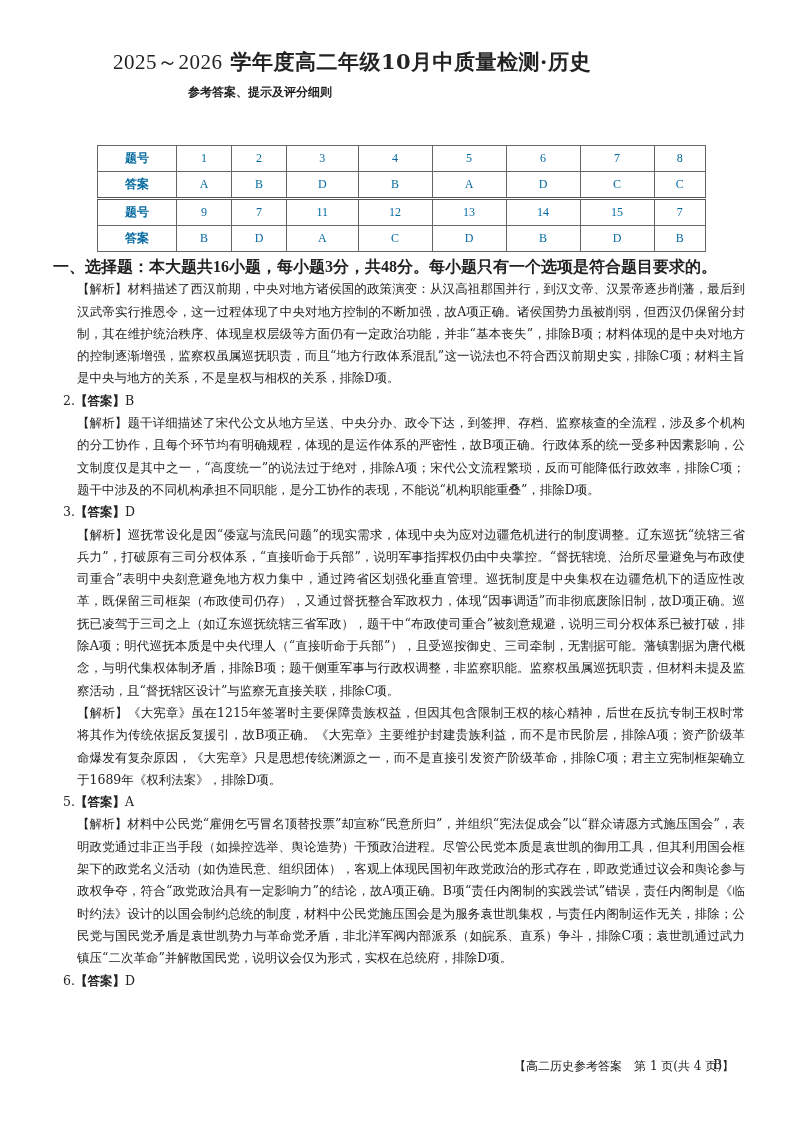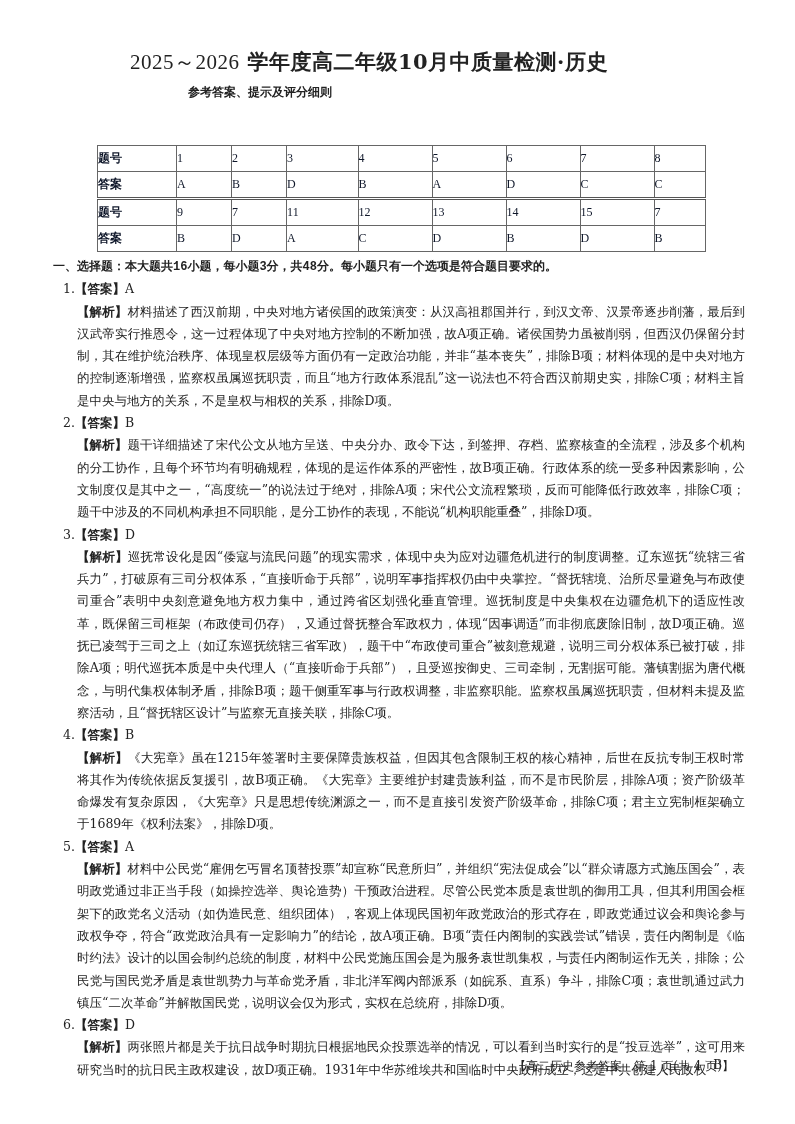--- a/index.html
+++ b/index.html
@@ -1,35 +1,35 @@
 <!DOCTYPE html>
 <html><head>
 <meta charset="utf-8">
 <style>
   html, body { margin: 0; padding: 0; background: #ffffff; }
   body { width: 795px; height: 1124px; position: relative; overflow: hidden;
          font-family: "DejaVu Serif", "Liberation Serif", serif; color: #222; }
-  .title { position: absolute; left: 17px; width: 644px; top: 48px; text-align: center;
+  .title { position: absolute; left: 0; width: 644px; top: 48px; text-align: center;
            font-size: 21px; font-weight: bold; letter-spacing: 0.5px; padding-left: 60px; box-sizing: border-box; }
   .title .yr { font-weight: normal; font-family: "Liberation Serif", serif; }
   .subtitle { position: absolute; left: 188px; top: 84px; font-size: 12px; font-weight: bold;
               font-family: "DejaVu Sans", sans-serif; }
   table.ans { position: absolute; left: 97px; top: 145px; width: 609px; border-collapse: collapse;
               font-size: 12px; }
-  table.ans td { border: 1px solid #666; height: 25px; text-align: left; padding: 0;
-                 font-family: "Liberation Serif", serif; color: #0f172a; }
+  table.ans td { border: 1px solid #666; height: 25px; text-align: center; padding: 0;
+                 font-family: "Liberation Serif", serif; color: #0369a1; }
   table.ans td.head { font-weight: bold; font-family: "DejaVu Sans", sans-serif; width: 78px; }
   table.ans { border: 1.5px solid #333; }
   table.ans tr.sep td { border-top: 3px double #555; }
   .content { position: absolute; left: 63px; top: 256px; width: 682px; font-size: 12.5px; line-height: 22.3px; }
-  .sec { font-weight: bold; font-family: Liberation Mono, monospace; font-size: 12px; margin-left: -10px; }
+  .sec { font-weight: bold; font-family: Liberation Serif, serif; font-size: 16px; margin-left: -10px; }
   .qhead { margin-left: 0px; }
   .qhead .tag { font-weight: bold; font-family: "DejaVu Sans", sans-serif; }
   .analysis { text-indent: 0; padding-left: 14px; text-align: justify; }
-  .analysis .tag { font-weight: bold; font-family: "DejaVu Sans", sans-serif; }
+  .analysis .tag { font-weight: normal; font-family: "DejaVu Sans", sans-serif; }
   .footer { position: absolute; top: 1058px; left: 0; width: 734px; text-align: right; font-size: 12px; }
   .footer-code { position: absolute; top: 1058px; left: 524px; font-size: 12px; padding-left: 200px; }
 </style>
 </head>
 <body>
 
 <div class="title">
   <span class="yr">2025～2026</span>
   <span>学年度高二年级10月中质量检测·历史</span>
 </div>
@@ -80,29 +80,26 @@
         <td>B</td>
         <td>D</td>
         <td>B</td>
       </tr>
     </tbody>
 </table>
 
 <div class="content">
   <div class="sec">一、选择题：本大题共16小题，每小题3分，共48分。每小题只有一个选项是符合题目要求的。</div>
   <div id="q-list">
-      <div class="qhead"><span>1.</span><span class="tag">【答案】</span><span>A</span></div>
       <div class="analysis"><span class="tag">【解析】</span><span>材料描述了西汉前期，中央对地方诸侯国的政策演变：从汉高祖郡国并行，到汉文帝、汉景帝逐步削藩，最后到汉武帝实行推恩令，这一过程体现了中央对地方控制的不断加强，故A项正确。诸侯国势力虽被削弱，但西汉仍保留分封制，其在维护统治秩序、体现皇权层级等方面仍有一定政治功能，并非“基本丧失”，排除B项；材料体现的是中央对地方的控制逐渐增强，监察权虽属巡抚职责，而且“地方行政体系混乱”这一说法也不符合西汉前期史实，排除C项；材料主旨是中央与地方的关系，不是皇权与相权的关系，排除D项。</span></div>
       <div class="qhead"><span>2.</span><span class="tag">【答案】</span><span>B</span></div>
       <div class="analysis"><span class="tag">【解析】</span><span>题干详细描述了宋代公文从地方呈送、中央分办、政令下达，到签押、存档、监察核查的全流程，涉及多个机构的分工协作，且每个环节均有明确规程，体现的是运作体系的严密性，故B项正确。行政体系的统一受多种因素影响，公文制度仅是其中之一，“高度统一”的说法过于绝对，排除A项；宋代公文流程繁琐，反而可能降低行政效率，排除C项；题干中涉及的不同机构承担不同职能，是分工协作的表现，不能说“机构职能重叠”，排除D项。</span></div>
       <div class="qhead"><span>3.</span><span class="tag">【答案】</span><span>D</span></div>
       <div class="analysis"><span class="tag">【解析】</span><span>巡抚常设化是因“倭寇与流民问题”的现实需求，体现中央为应对边疆危机进行的制度调整。辽东巡抚“统辖三省兵力”，打破原有三司分权体系，“直接听命于兵部”，说明军事指挥权仍由中央掌控。“督抚辖境、治所尽量避免与布政使司重合”表明中央刻意避免地方权力集中，通过跨省区划强化垂直管理。巡抚制度是中央集权在边疆危机下的适应性改革，既保留三司框架（布政使司仍存），又通过督抚整合军政权力，体现“因事调适”而非彻底废除旧制，故D项正确。巡抚已凌驾于三司之上（如辽东巡抚统辖三省军政），题干中“布政使司重合”被刻意规避，说明三司分权体系已被打破，排除A项；明代巡抚本质是中央代理人（“直接听命于兵部”），且受巡按御史、三司牵制，无割据可能。藩镇割据为唐代概念，与明代集权体制矛盾，排除B项；题干侧重军事与行政权调整，非监察职能。监察权虽属巡抚职责，但材料未提及监察活动，且“督抚辖区设计”与监察无直接关联，排除C项。</span></div>
-      <div class="qhead"><span>4.</span><span class="tag">【答案】</span><span>B</span></div>
       <div class="analysis"><span class="tag">【解析】</span><span>《大宪章》虽在1215年签署时主要保障贵族权益，但因其包含限制王权的核心精神，后世在反抗专制王权时常将其作为传统依据反复援引，故B项正确。《大宪章》主要维护封建贵族利益，而不是市民阶层，排除A项；资产阶级革命爆发有复杂原因，《大宪章》只是思想传统渊源之一，而不是直接引发资产阶级革命，排除C项；君主立宪制框架确立于1689年《权利法案》，排除D项。</span></div>
       <div class="qhead"><span>5.</span><span class="tag">【答案】</span><span>A</span></div>
       <div class="analysis"><span class="tag">【解析】</span><span>材料中公民党“雇佣乞丐冒名顶替投票”却宣称“民意所归”，并组织“宪法促成会”以“群众请愿方式施压国会”，表明政党通过非正当手段（如操控选举、舆论造势）干预政治进程。尽管公民党本质是袁世凯的御用工具，但其利用国会框架下的政党名义活动（如伪造民意、组织团体），客观上体现民国初年政党政治的形式存在，即政党通过议会和舆论参与政权争夺，符合“政党政治具有一定影响力”的结论，故A项正确。B项“责任内阁制的实践尝试”错误，责任内阁制是《临时约法》设计的以国会制约总统的制度，材料中公民党施压国会是为服务袁世凯集权，与责任内阁制运作无关，排除；公民党与国民党矛盾是袁世凯势力与革命党矛盾，非北洋军阀内部派系（如皖系、直系）争斗，排除C项；袁世凯通过武力镇压“二次革命”并解散国民党，说明议会仅为形式，实权在总统府，排除D项。</span></div>
       <div class="qhead"><span>6.</span><span class="tag">【答案】</span><span>D</span></div>
-      <div class="analysis"><span class="tag">【解析】</span><span>两张照片都是关于抗日战争时期抗日根据地民众投票选举的情况，可以看到当时实行的是“投豆选举”，这可用来研究当时的抗日民主政权建设，故D项正确。1931年中华苏维埃共和国临时中央政府成立，这是中共创建人民政权</span></div>
     </div>
 </div>
 
 <div class="footer">【高二历史参考答案　第 1 页(共 4 页)】</div>
 <div class="footer-code" style="left:0;width:795px;text-align:right;box-sizing:border-box;padding-right:73px;padding-left:0;">B</div>
 
 </body></html>

